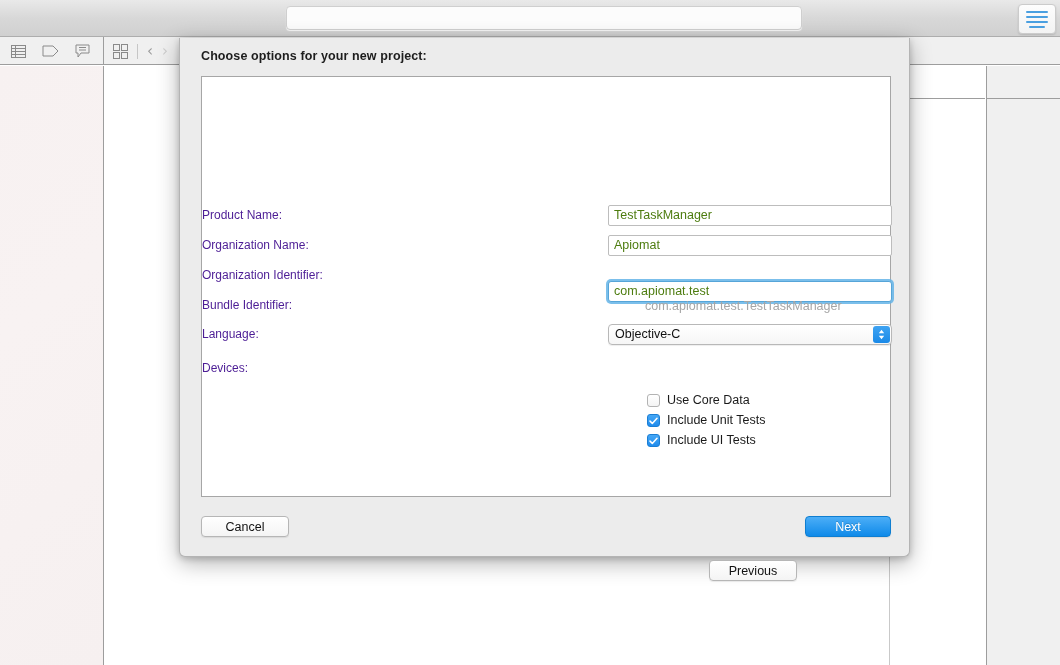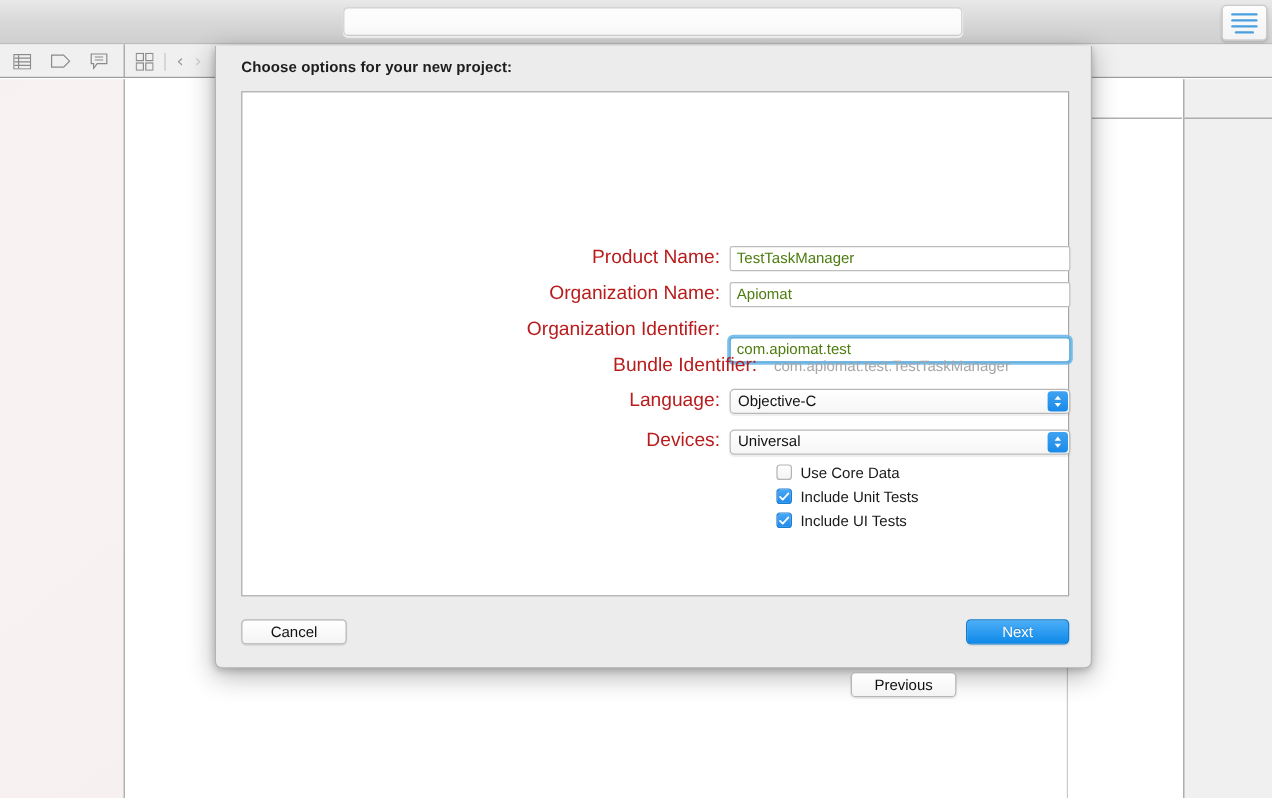--- a/index.html
+++ b/index.html
@@ -110,22 +110,22 @@
 
   
   .form {
     position: absolute; left: 0; top: 0; width: 690px;
   }
   .row {
     position: absolute; left: 0; width: 690px; height: 22px;
     display: flex; align-items: center;
   }
   .lbl {
-    width: 437px; text-align: right; padding-right: 8px;
-    font-size: 16px; color: #b91c1c;
+    width: 437px; padding-right: 8px;
+    font-size: 12px; color: #4c1d95;
   }
   .ctl { flex: 1; }
 
   .tfield {
     width: 284px; height: 21px;
     background: #ffffff;
     border: 1px solid #bdbdbd;
     border-radius: 2px;
     font-size: 12.5px; color: #4d7c0f;
     padding: 0 5px;
@@ -158,21 +158,21 @@
     position: absolute; right: 1px; top: 1px; width: 17px; height: 17px;
     background: linear-gradient(to bottom,#3fa3f2,#1a8ae8);
     border-radius: 3px;
     display: flex; flex-direction: column; align-items: center;
     justify-content: center; gap: 1px;
   }
   .popup .stepper svg { display: block; }
 
   .chkrow {
     position: absolute; left: 0; width: 690px; height: 20px;
-    display: flex; align-items: flex-start;
+    display: flex; align-items: flex-end;
   }
   .chkrow .pad { width: 445px; }
   .cbox {
     width: 13px; height: 13px; border-radius: 3px;
     border: 1px solid #b3b3b3;
     background: linear-gradient(to bottom,#ffffff,#f4f4f4);
     margin-right: 7px;
     display: inline-flex; align-items: center; justify-content: center;
     flex: none;
   }
@@ -312,31 +312,20 @@
                 <path d="M4.5 1.8 L7.2 5.2 H1.8 Z" fill="#ffffff"></path>
                 <path d="M4.5 11.2 L1.8 7.8 H7.2 Z" fill="#ffffff"></path>
               </svg>
             </span>
           </div>
         </div>
       </div>
 
       <div class="row" style="top:280px;">
         <div class="lbl">Devices:</div>
-        <div class="ctl">
-          <div class="popup">
-            <span class="val">Universal</span>
-            <span class="stepper">
-              <svg width="9" height="13" viewBox="0 0 9 13">
-                <path d="M4.5 1.8 L7.2 5.2 H1.8 Z" fill="#ffffff"></path>
-                <path d="M4.5 11.2 L1.8 7.8 H7.2 Z" fill="#ffffff"></path>
-              </svg>
-            </span>
-          </div>
-        </div>
       </div>
 
       <div class="chkrow" style="top:310px;">
         <div class="pad"></div>
         <span class="cbox"></span>
         <span class="cblabel">Use Core Data</span>
       </div>
 
       <div class="chkrow" style="top:330px;">
         <div class="pad"></div>

